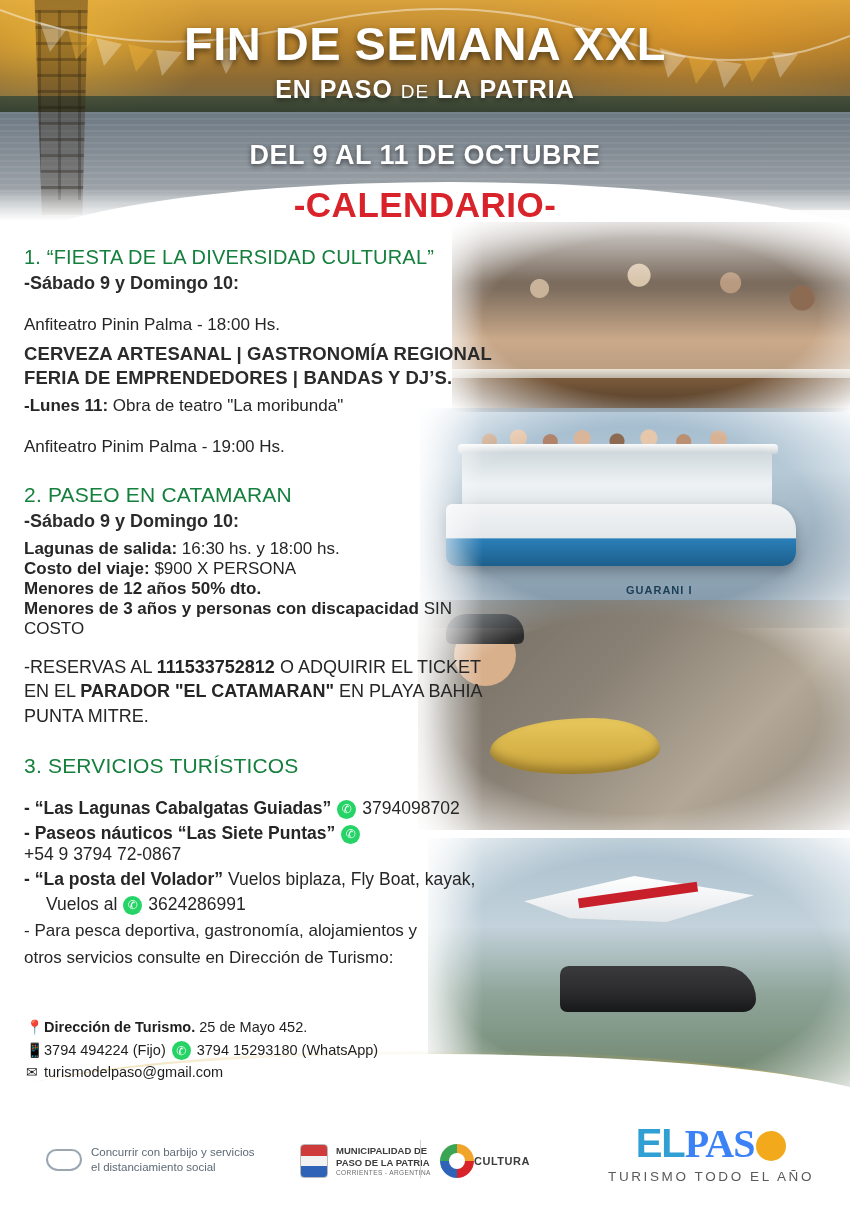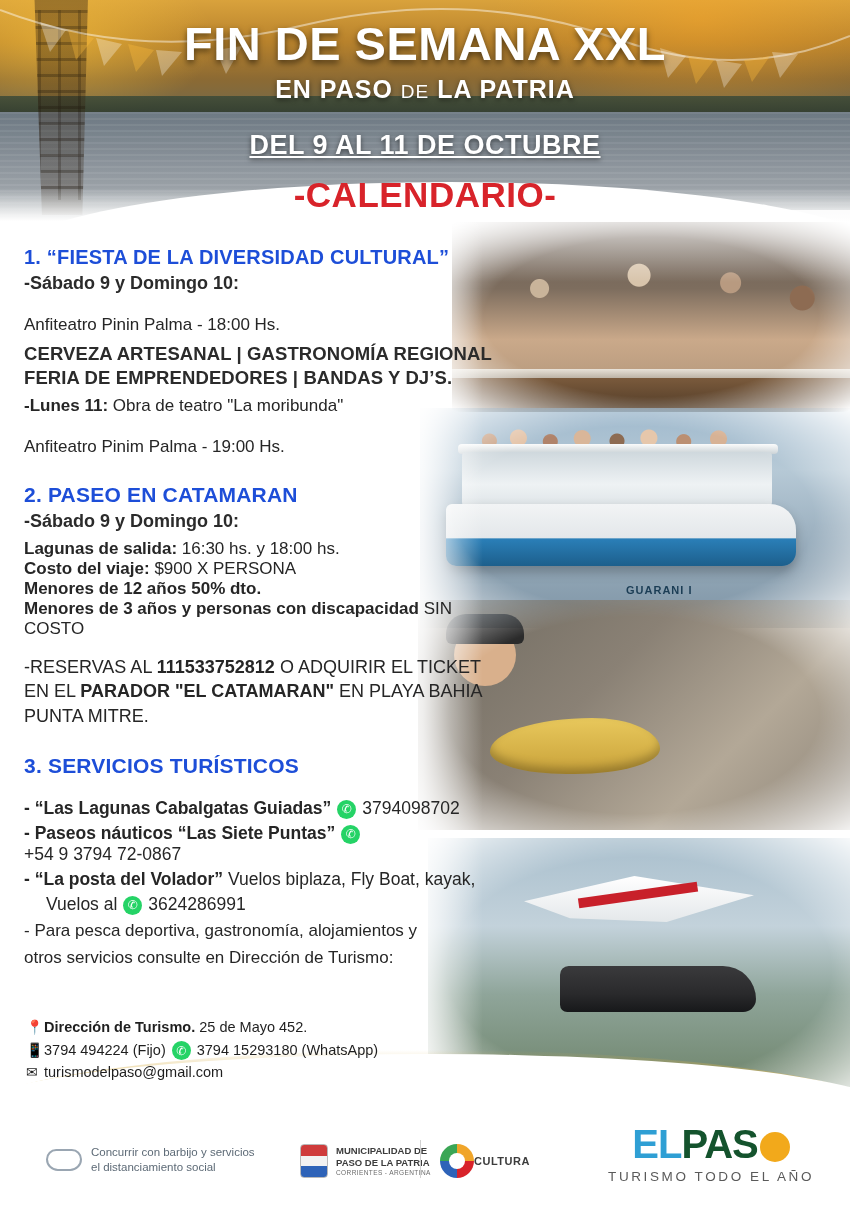--- a/index.html
+++ b/index.html
@@ -70,23 +70,22 @@
   .t-main {
     font-size: 47px; font-weight: bold; color: #ffffff; letter-spacing: .5px;
     text-shadow: 0 3px 6px rgba(0,0,0,.55);
   }
   .t-sub {
     margin-top: 4px; font-size: 25px; font-weight: bold; color: #ffffff; letter-spacing: 1px;
     text-shadow: 0 2px 5px rgba(0,0,0,.5);
   }
   .t-sub .small { font-size: 19px; font-weight: normal; }
   .t-date {
-    margin-top: 26px; font-size: 27px; font-weight: bold; color: #ffffff; letter-spacing: .5px;
+    margin-top: 36px; font-size: 27px; font-weight: bold; color: #ffffff; letter-spacing: .5px;
     text-shadow: 0 2px 5px rgba(0,0,0,.55);
-    text-decoration: underline;
   }
   .t-cal {
     margin-top: 14px; font-size: 35px; font-weight: bold; color: #d8232a; letter-spacing: .5px;
     text-shadow: 0 2px 4px rgba(255,255,255,.55);
   }
 
   
   .photo { position: absolute; overflow: hidden; }
   .p-fiesta {
     top: 222px; left: 452px; width: 398px; height: 190px;
@@ -190,21 +189,21 @@
   .collage-feather {
     position: absolute; top: 210px; left: 400px; width: 460px; height: 900px;
     pointer-events: none;
     background:
       linear-gradient(to right, #ffffff 0%, rgba(255,255,255,.85) 5%, rgba(255,255,255,0) 18%),
       linear-gradient(to bottom, rgba(255,255,255,.9) 0%, rgba(255,255,255,0) 8%);
   }
 
   
   .content { position: absolute; top: 246px; left: 24px; width: 470px; z-index: 7; }
-  .sec-title { font-size: 20px; font-weight: bold; color: #1d4ed8; letter-spacing: .2px; }
+  .sec-title { font-size: 20px; font-weight: normal; color: #15803d; letter-spacing: .2px; }
   .sec-title.big { font-size: 21px; }
   .sub-dark { font-size: 18px; font-weight: bold; color: #2b2b2b; margin-top: 4px; }
   .line { font-size: 17px; color: #262626; margin-top: 21px; }
   .caps-bold { font-size: 18.5px; font-weight: bold; color: #2b2b2b; letter-spacing: .1px; line-height: 1.28; }
   .gap-s { height: 7px; }
   .gap-m { height: 16px; }
   .gap-l { height: 26px; }
   .mix { font-size: 17px; color: #262626; }
   .mix b { font-weight: bold; }
   .res { font-size: 18px; color: #262626; line-height: 1.34; }
@@ -264,21 +263,21 @@
     position: relative;
   }
   .cultura-mark:after {
     content: ""; position: absolute; left: 9px; top: 9px; width: 16px; height: 16px;
     background: #ffffff; border-radius: 50%;
   }
   .cultura-txt { font-size: 11px; font-weight: bold; color: #3c3c3c; letter-spacing: .5px; }
 
   .brand { position: absolute; right: 36px; bottom: 22px; text-align: center; }
   .brand-el { font-size: 40px; font-weight: bold; color: #2f9fd4; letter-spacing: -1px; display: inline-block; }
-  .brand-pa { font-size: 40px; font-weight: bold; color: #14532d; letter-spacing: -1px; display: inline-block; }
+  .brand-pa { font-size: 40px; font-weight: bold; color: #3b82f6; letter-spacing: -1px; display: inline-block; font-family: Liberation Serif, serif; }
   .brand-o  {
     display: inline-block; width: 30px; height: 30px; border-radius: 50%;
     background: #f2a91b; position: relative; top: 4px; margin-left: 2px;
   }
   .brand-tag { font-size: 13.5px; color: #5a5a5a; letter-spacing: 2.6px; margin-top: 2px; }
 </style>
 </head>
 <body>
 
 <div class="poster">

